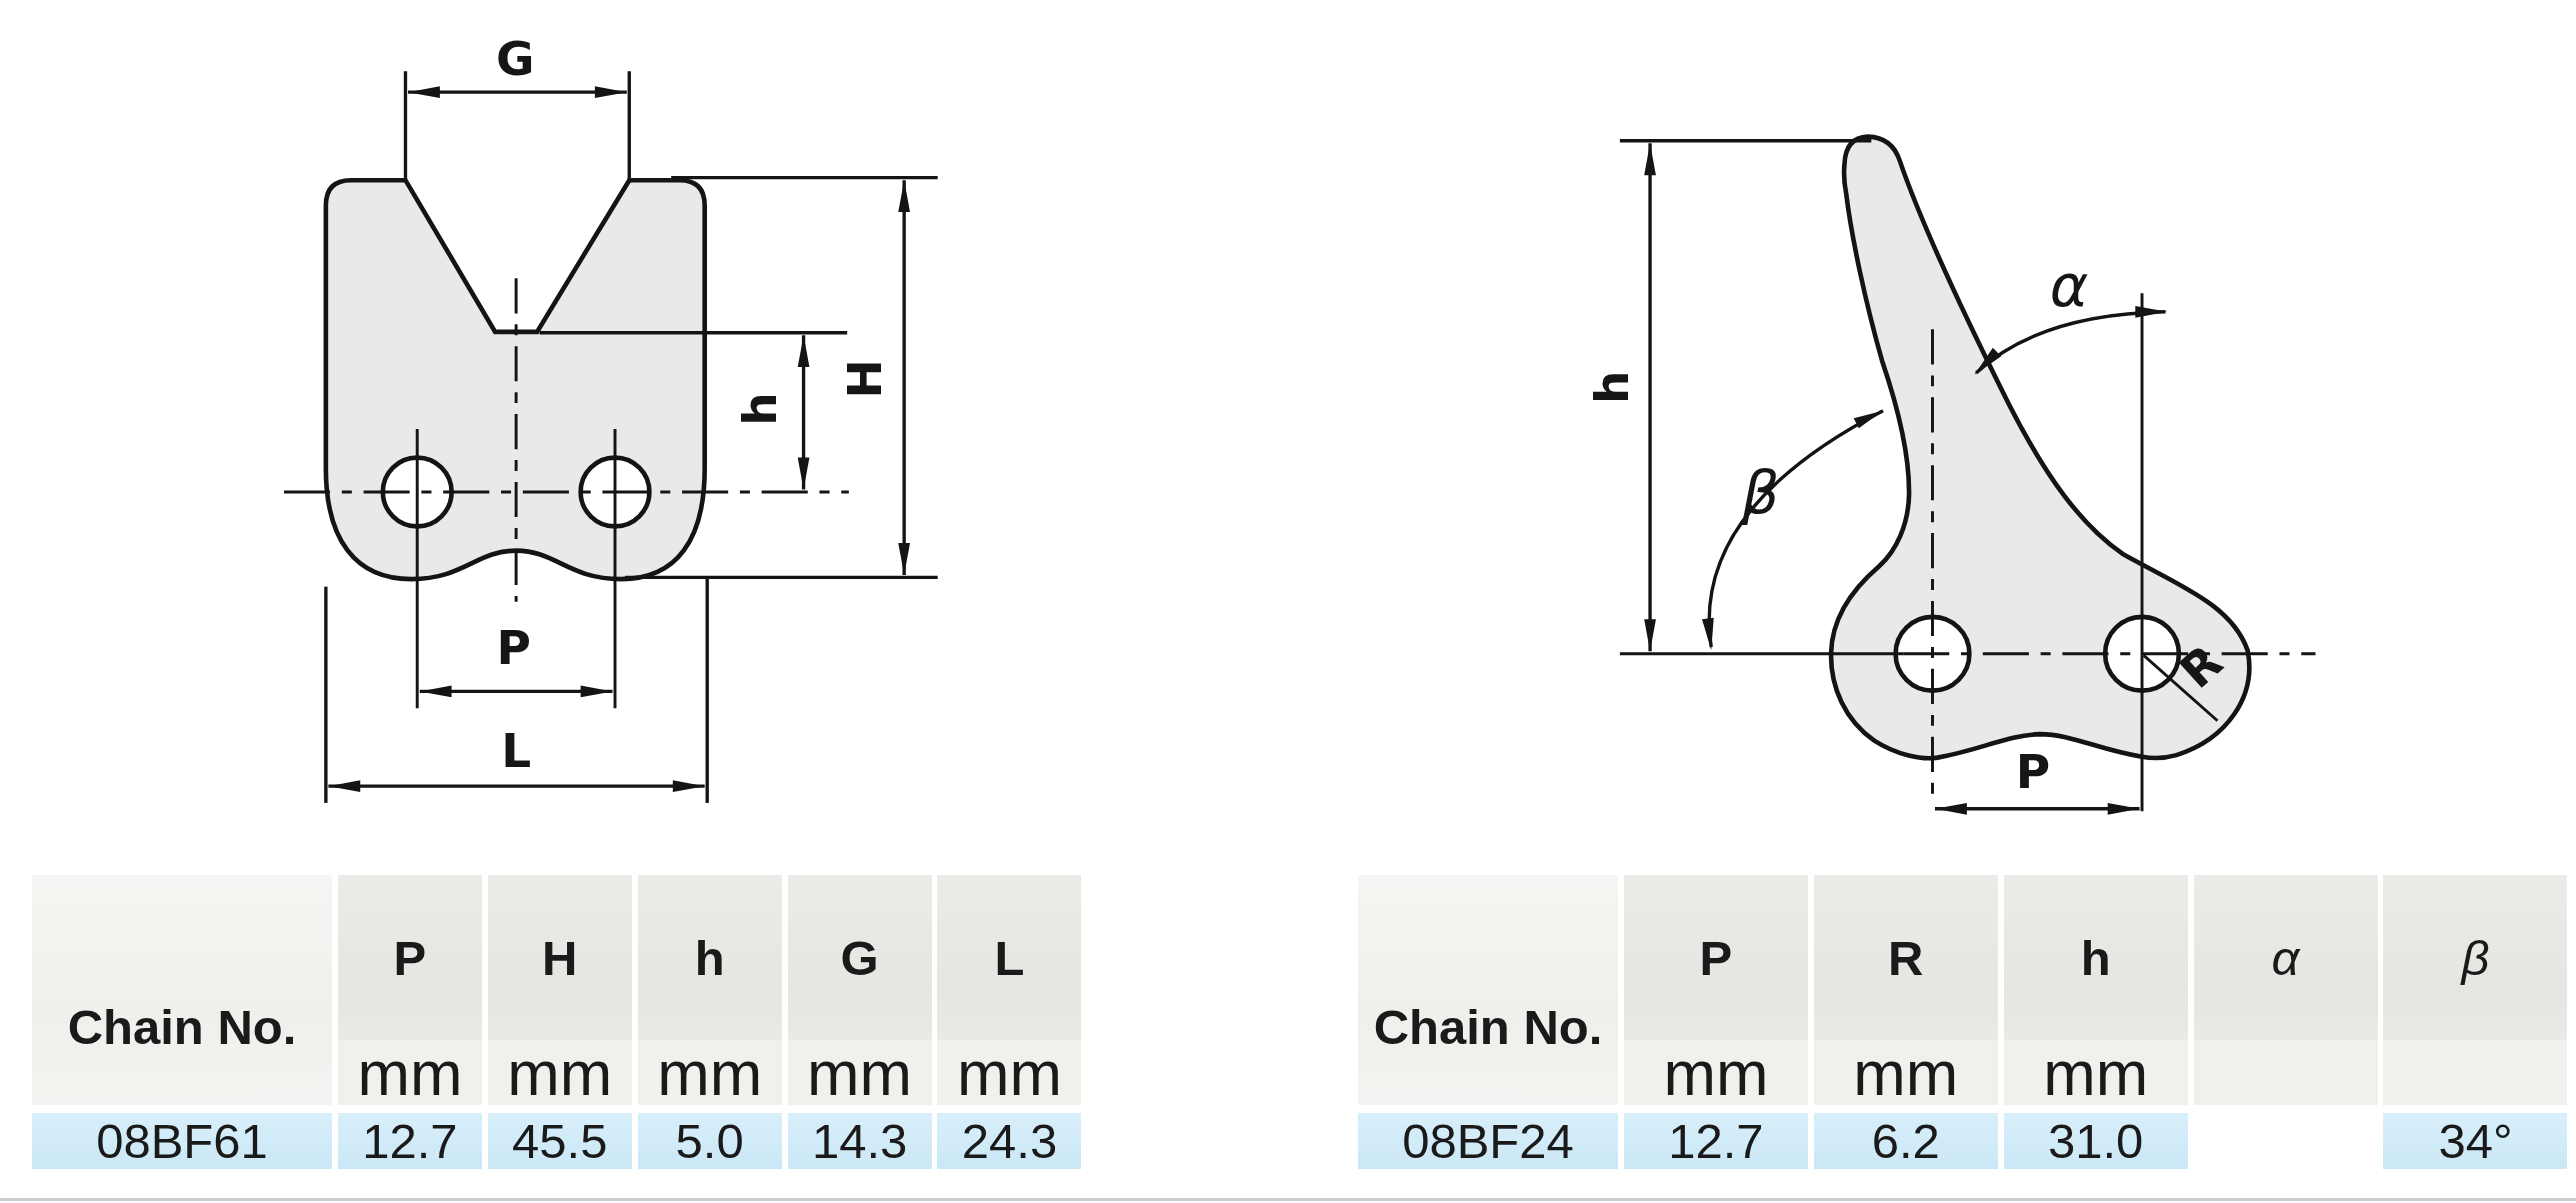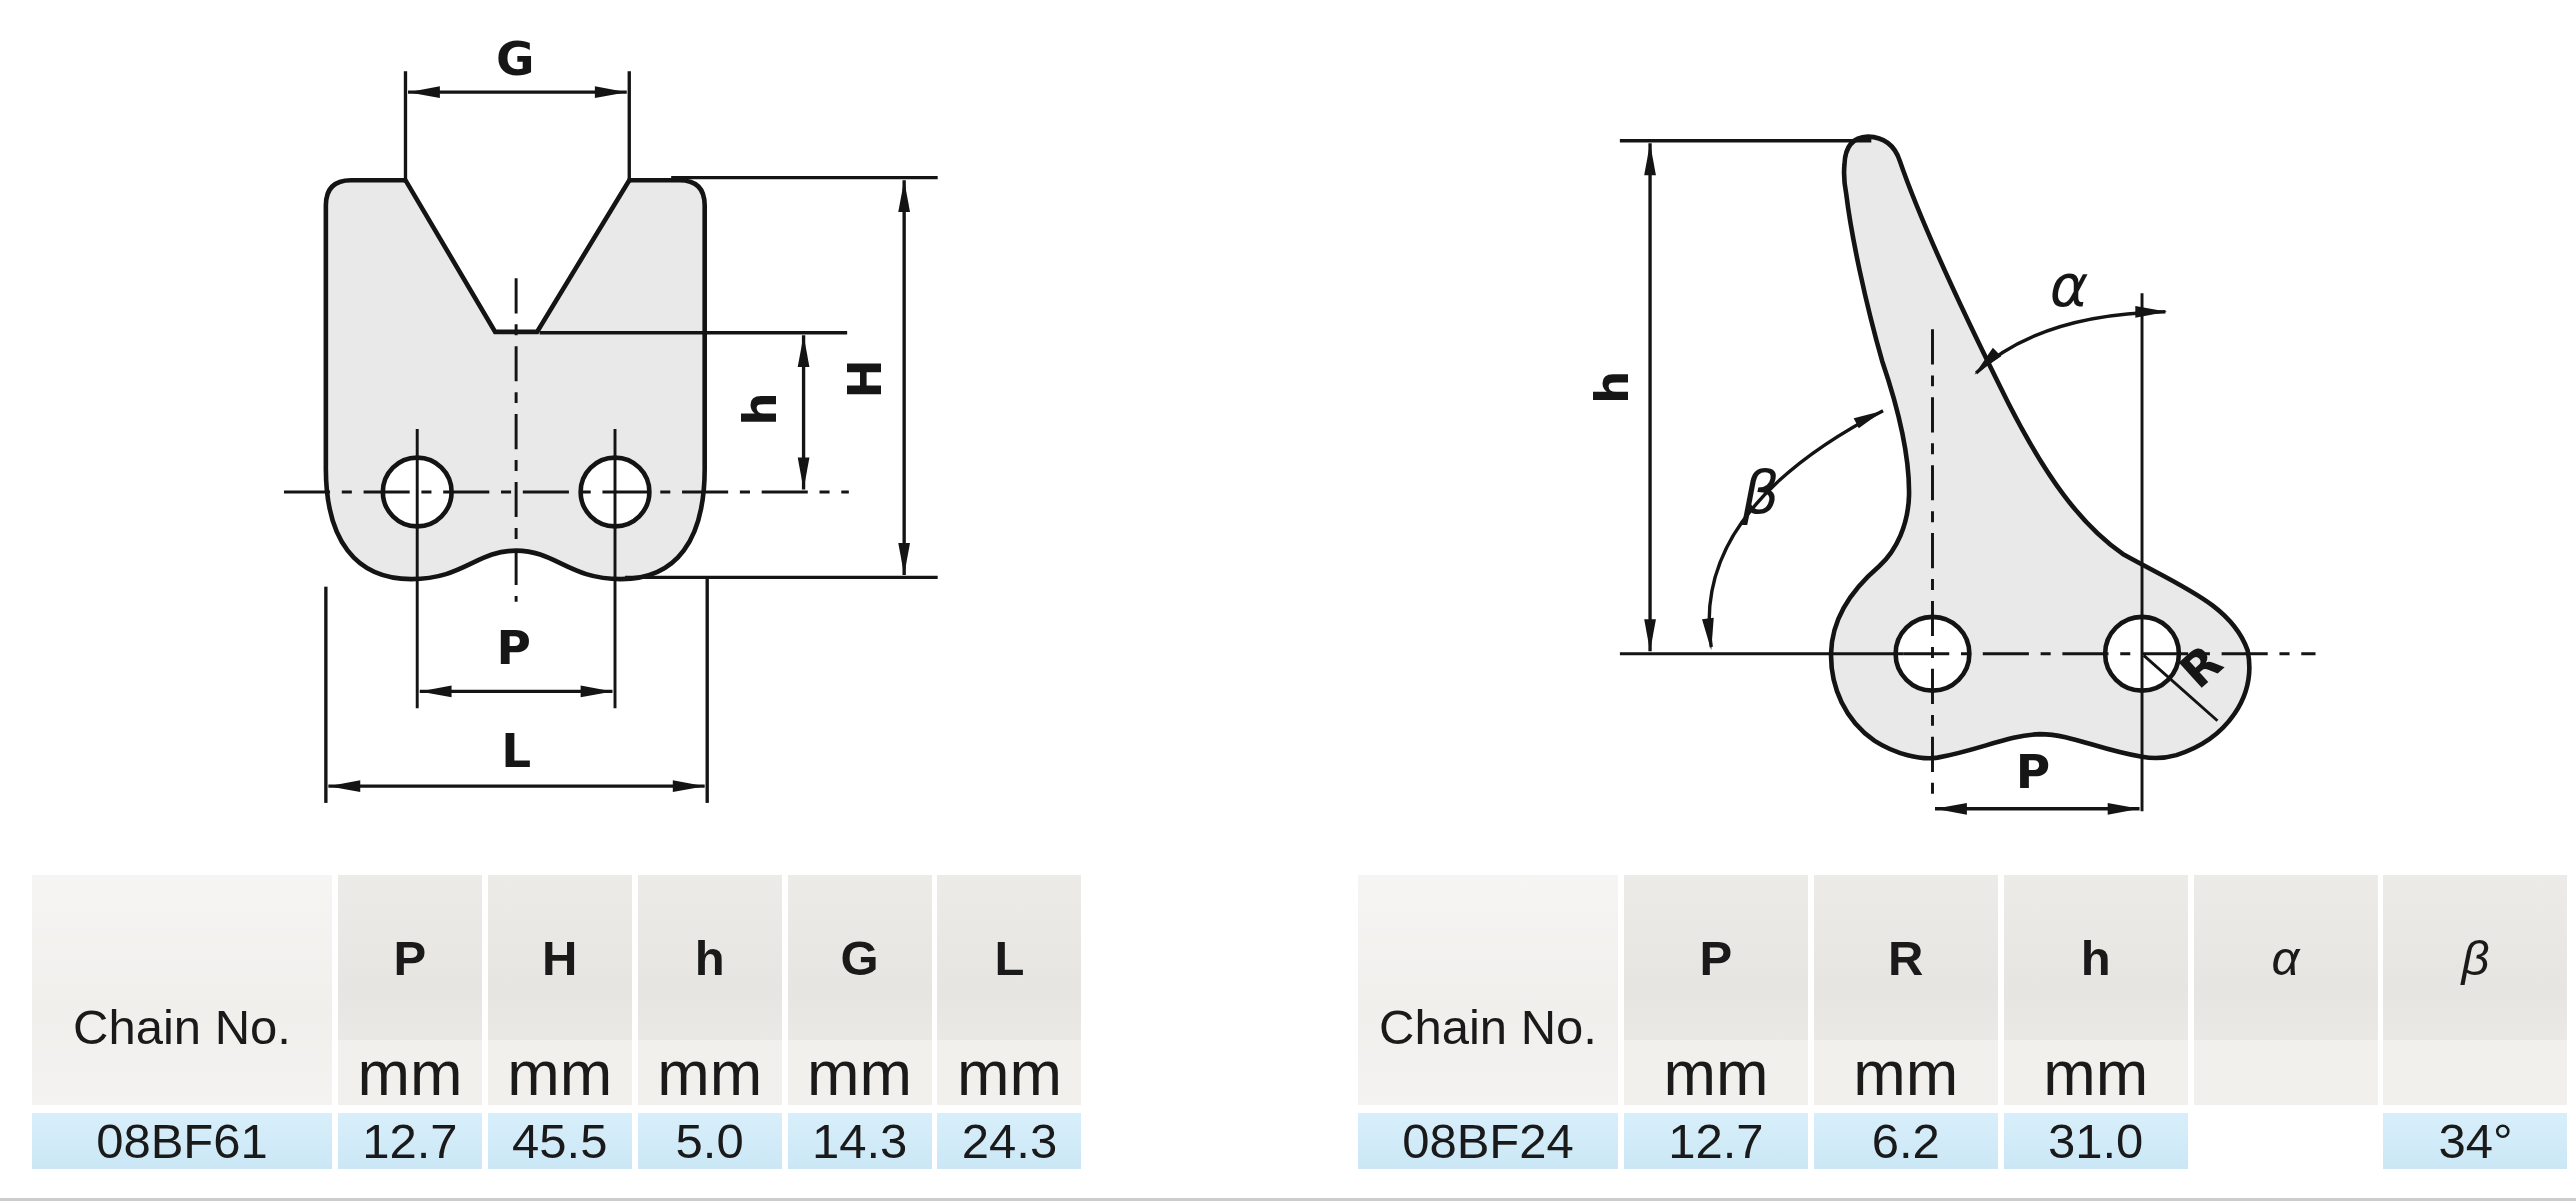--- a/index.html
+++ b/index.html
@@ -14,21 +14,21 @@
   
   .spec-table{position:absolute;display:flex;gap:5.9px;top:875px;}
   .col{display:flex;flex-direction:column;}
   .chain-col{width:300px;}
   .r-chain-col{width:260px;}
   .val-col{width:144px;}
   .r-val-col{width:184px;}
   .chain-head{height:230px;display:flex;align-items:flex-end;justify-content:center;
       padding-bottom:50px;box-sizing:border-box;
       background:linear-gradient(180deg,#f6f5f3 0%,#f1efec 60%,#f5f3f1 100%);
-      font-size:49px;font-weight:400;}
+      font-size:49px;font-weight:700;}
   .letter-cell{height:165px;display:flex;align-items:center;justify-content:center;
       background:linear-gradient(180deg,#ecebe8 0%,#e7e5e2 70%,#ebe9e6 100%);
       font-size:49px;font-weight:600;}
   .letter-cell.greekcell{font-style:italic;font-weight:500;}
   .unit-cell{height:65px;display:flex;align-items:center;justify-content:center;
       background:#f2f0ed;font-size:63px;font-weight:500;}
   .row-gap{height:8.4px;}
   .value-cell{height:56px;display:flex;align-items:center;justify-content:center;
       background:linear-gradient(180deg,#d8effb 0%,#cbe7f5 100%);
       font-size:49px;font-weight:500;}

